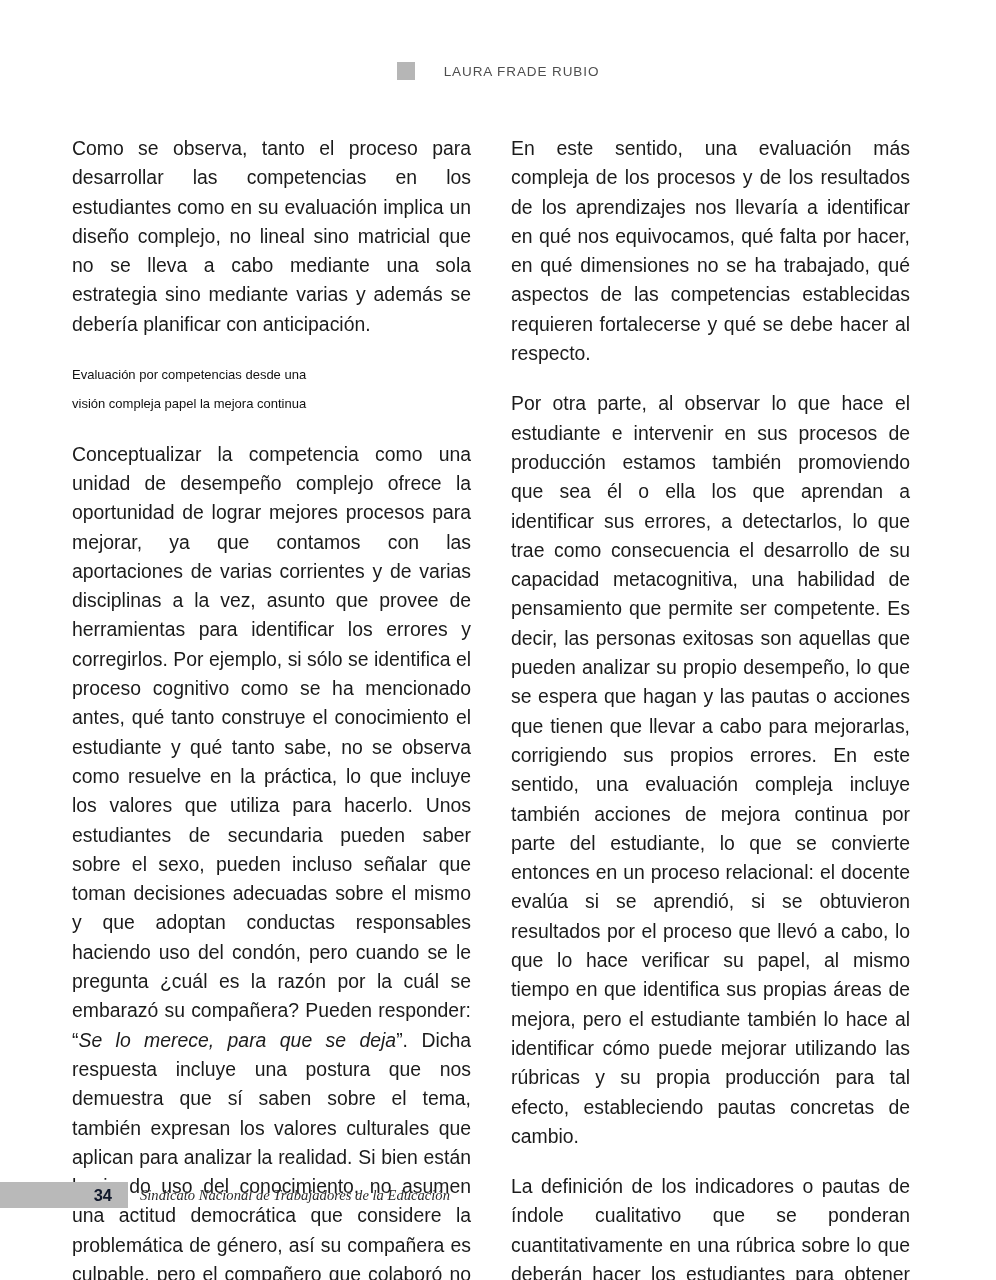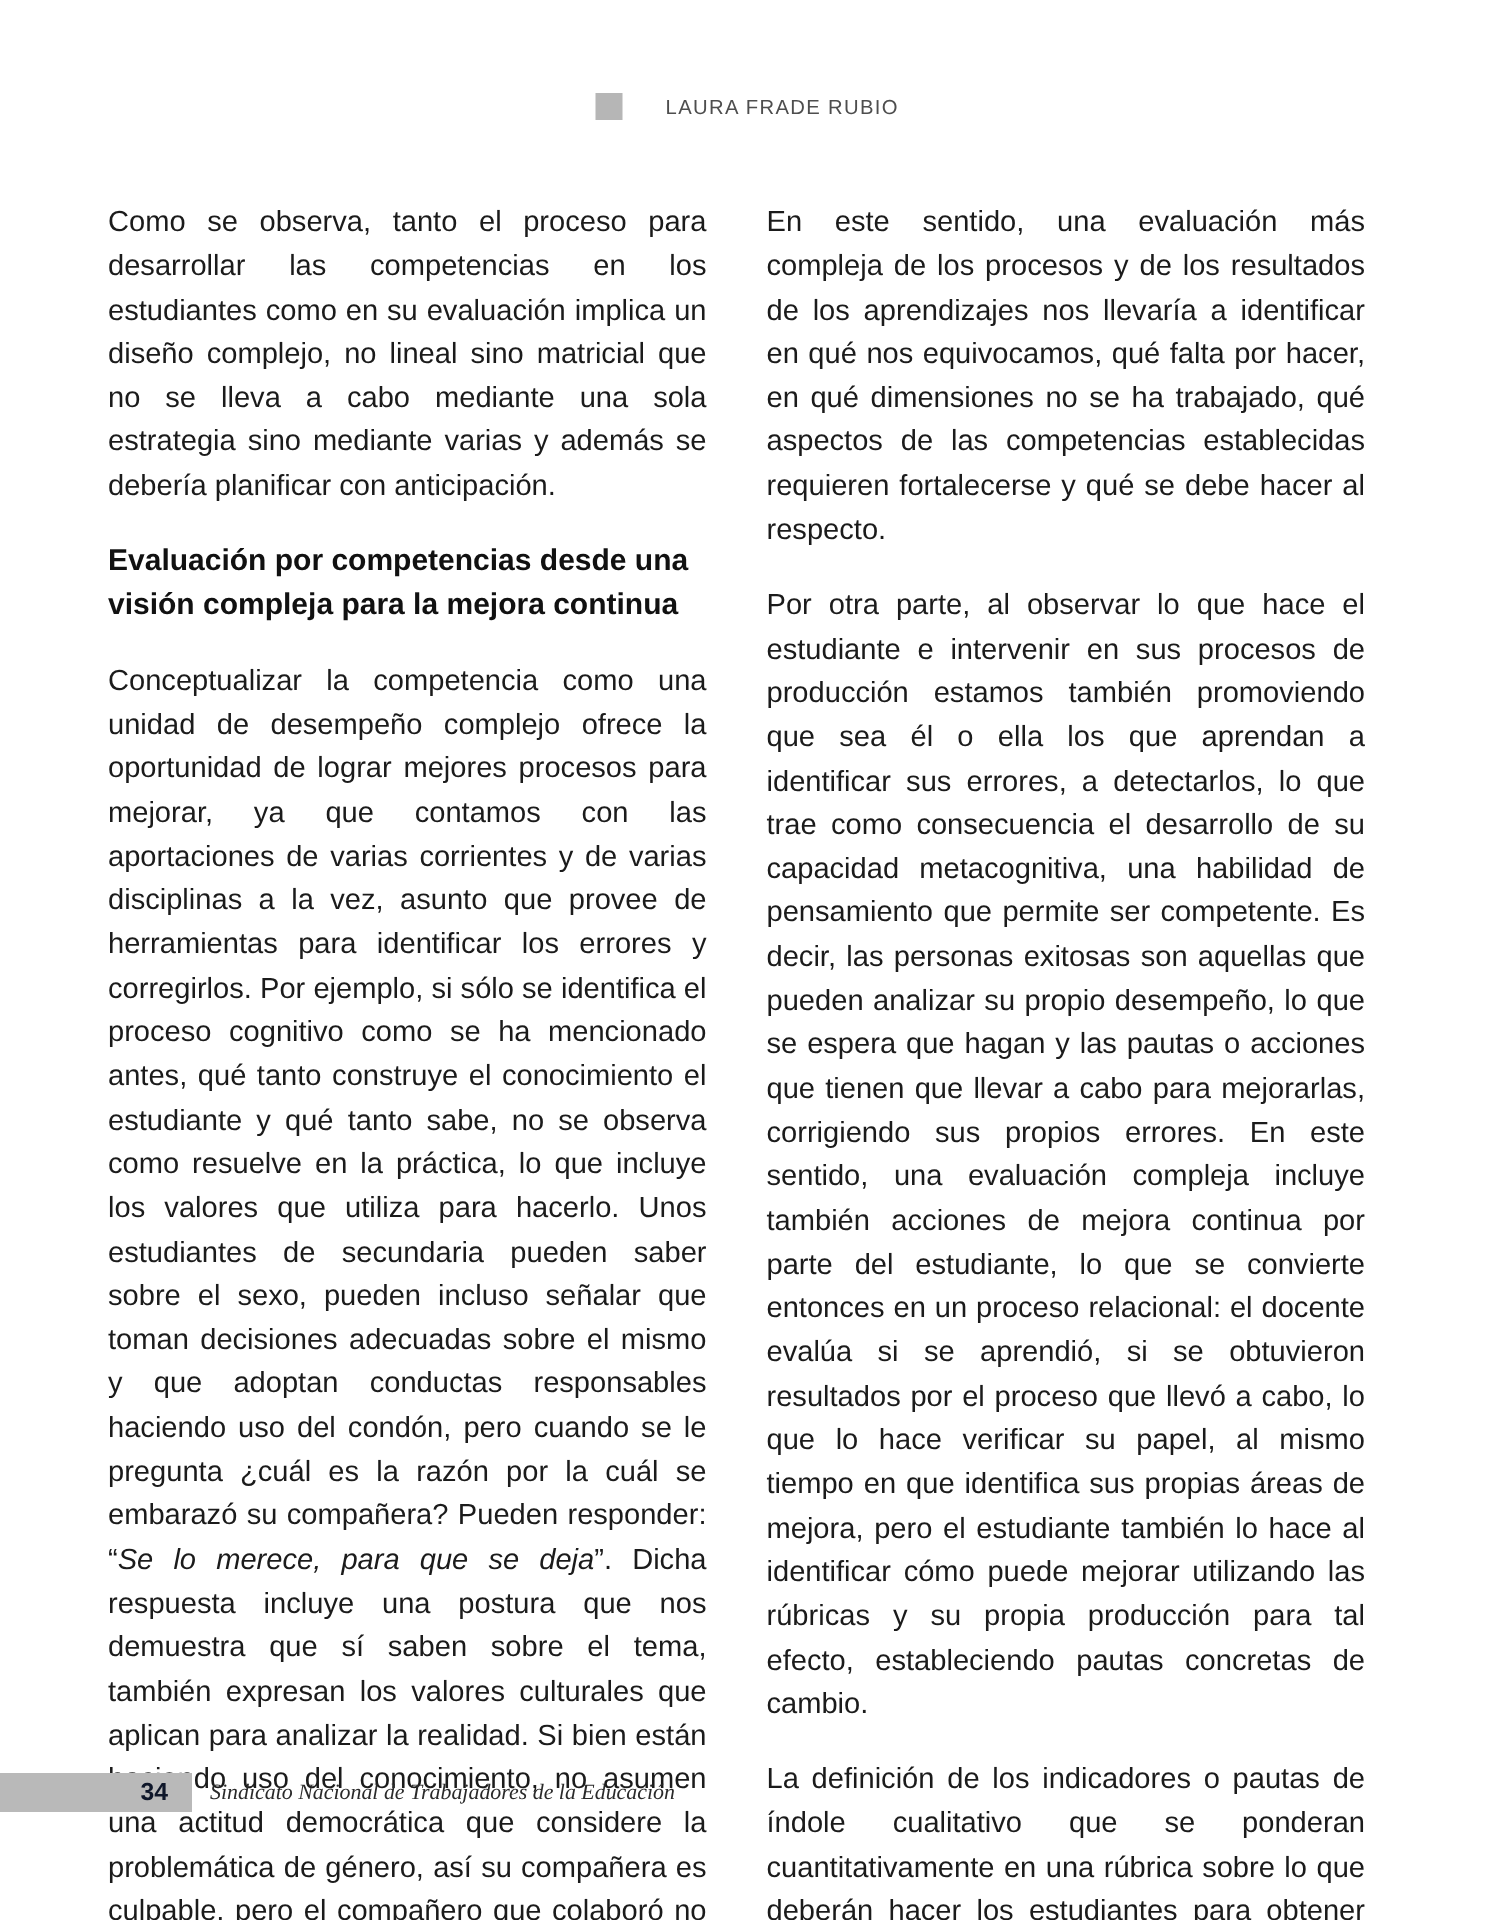--- a/index.html
+++ b/index.html
@@ -61,23 +61,23 @@
     text-align: justify;
     text-justify: inter-word;
     color: #1b1b1b;
     hyphens: none;
   }
   p.para:last-child {
     margin-bottom: 0;
   }
   h2.subhead {
     margin: 0 0 21px 0;
-    font-size: 20px;
+    font-size: 13px;
     line-height: 29.3px;
-    font-weight: bold;
+    font-weight: normal;
     text-align: justify;
     color: #111111;
   }
   h2.subhead .lastline {
     display: block;
     text-align: left;
   }
   em.quote {
     font-style: italic;
   }
@@ -129,21 +129,21 @@
 <div class="running-head">
   <span class="head-mark"></span>
   <span class="head-title">LAURA FRADE RUBIO</span>
 </div>
 
 <div class="page-body">
 
   <div class="column">
     <p class="para">Como se observa, tanto el proceso para desarrollar las competencias en los estudiantes como en su evaluación implica un diseño complejo, no lineal sino matricial que no se lleva a cabo mediante una sola estrategia sino mediante varias y además se debería planificar con anticipación.</p>
 
-    <h2 class="subhead"><span>Evaluación por competencias desde una</span> <span class="lastline">visión compleja para la mejora continua</span></h2>
+    <h2 class="subhead"><span>Evaluación por competencias desde una</span> <span class="lastline">visión compleja papel la mejora continua</span></h2>
 
     <p class="para"><span>Conceptualizar la competencia como una unidad de desempeño complejo ofrece la oportunidad de lograr mejores procesos para mejorar, ya que contamos con las aportaciones de varias corrientes y de varias disciplinas a la vez, asunto que provee de herramientas para identificar los errores y corregirlos. Por ejemplo, si sólo se identifica el proceso cognitivo como se ha mencionado antes, qué tanto construye el conocimiento el estudiante y qué tanto sabe, no se observa como resuelve en la práctica, lo que incluye los valores que utiliza para hacerlo. Unos estudiantes de secundaria pueden saber sobre el sexo, pueden incluso señalar que toman decisiones adecuadas sobre el mismo y que adoptan conductas responsables haciendo uso del condón, pero cuando se le pregunta ¿cuál es la razón por la cuál se embarazó su compañera? Pueden responder: “</span><em class="quote">Se lo merece, para que se deja</em><span>”. Dicha respuesta incluye una postura que nos demuestra que sí saben sobre el tema, también expresan los valores culturales que aplican para analizar la realidad. Si bien están haciendo uso del conocimiento, no asumen una actitud democrática que considere la problemática de género, así su compañera es culpable, pero el compañero que colaboró no lo es, la responsabilidad es sólo de ella, no de él.</span></p>
   </div>
 
   <div class="column">
     <p class="para">En este sentido, una evaluación más compleja de los procesos y de los resultados de los aprendizajes nos llevaría a identificar en qué nos equivocamos, qué falta por hacer, en qué dimensiones no se ha trabajado, qué aspectos de las competencias establecidas requieren fortalecerse y qué se debe hacer al respecto.</p>
     <p class="para">Por otra parte, al observar lo que hace el estudiante e intervenir en sus procesos de producción estamos también promoviendo que sea él o ella los que aprendan a identificar sus errores, a detectarlos, lo que trae como consecuencia el desarrollo de su capacidad metacognitiva, una habilidad de pensamiento que permite ser competente. Es decir, las personas exitosas son aquellas que pueden analizar su propio desempeño, lo que se espera que hagan y las pautas o acciones que tienen que llevar a cabo para mejorarlas, corrigiendo sus propios errores. En este sentido, una evaluación compleja incluye también acciones de mejora continua por parte del estudiante, lo que se convierte entonces en un proceso relacional: el docente evalúa si se aprendió, si se obtuvieron resultados por el proceso que llevó a cabo, lo que lo hace verificar su papel, al mismo tiempo en que identifica sus propias áreas de mejora, pero el estudiante también lo hace al identificar cómo puede mejorar utilizando las rúbricas y su propia producción para tal efecto, estableciendo pautas concretas de cambio.</p>
     <p class="para">La definición de los indicadores o pautas de índole cualitativo que se ponderan cuantitativamente en una rúbrica sobre lo que deberán hacer los estudiantes para obtener mejores resultados, es también</p>
   </div>
 

